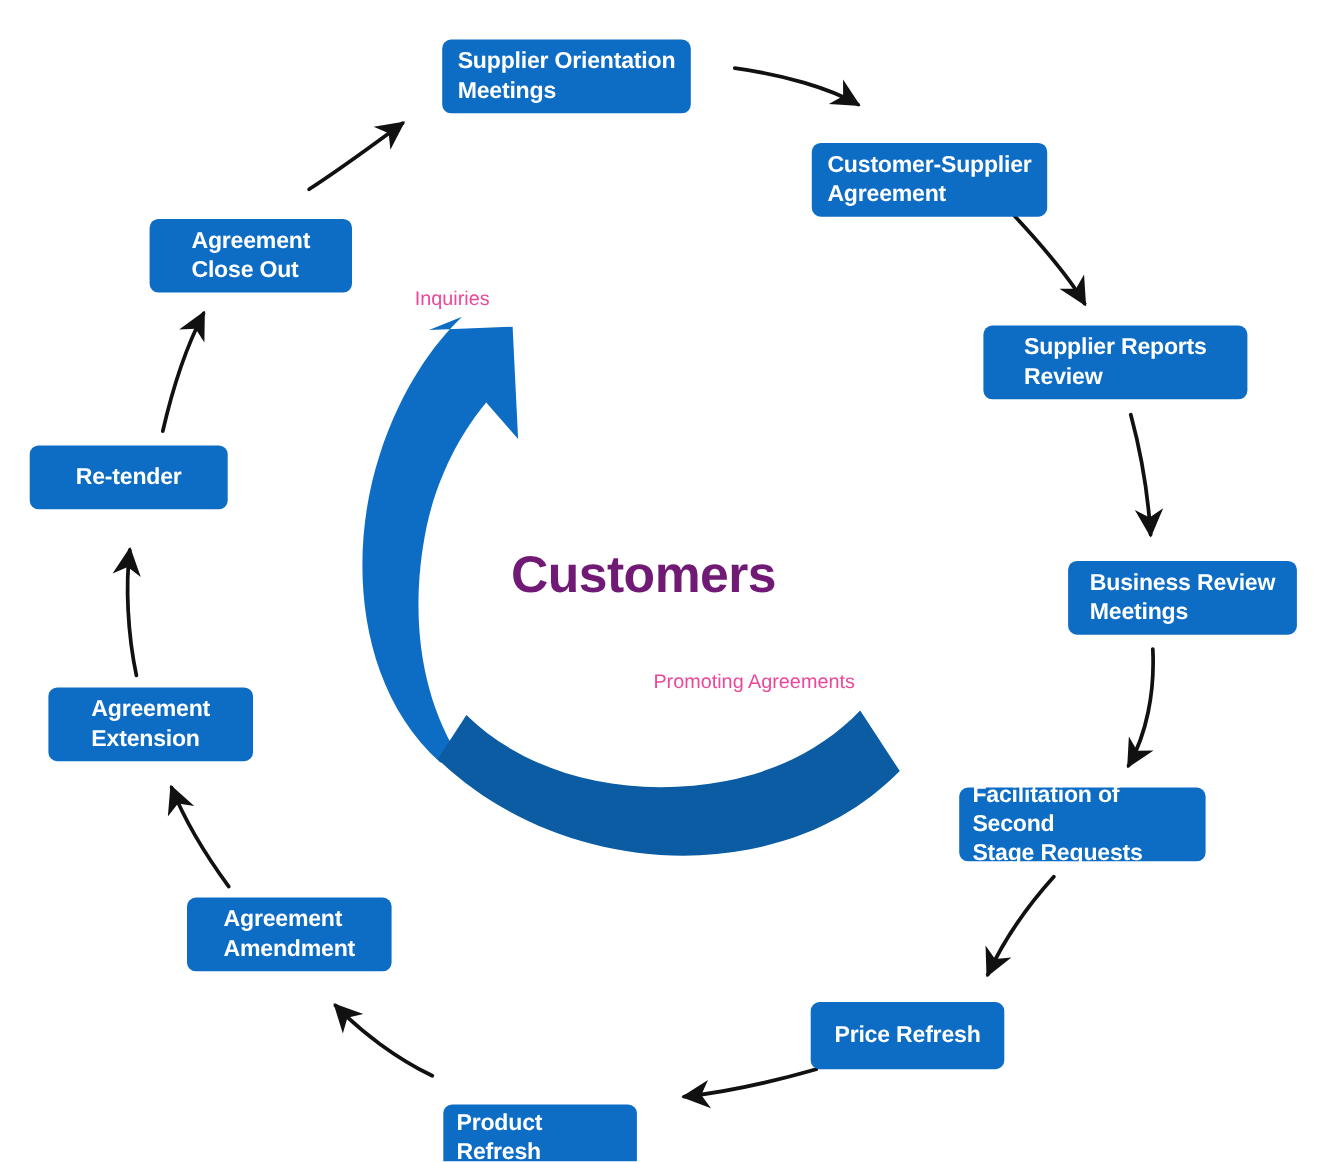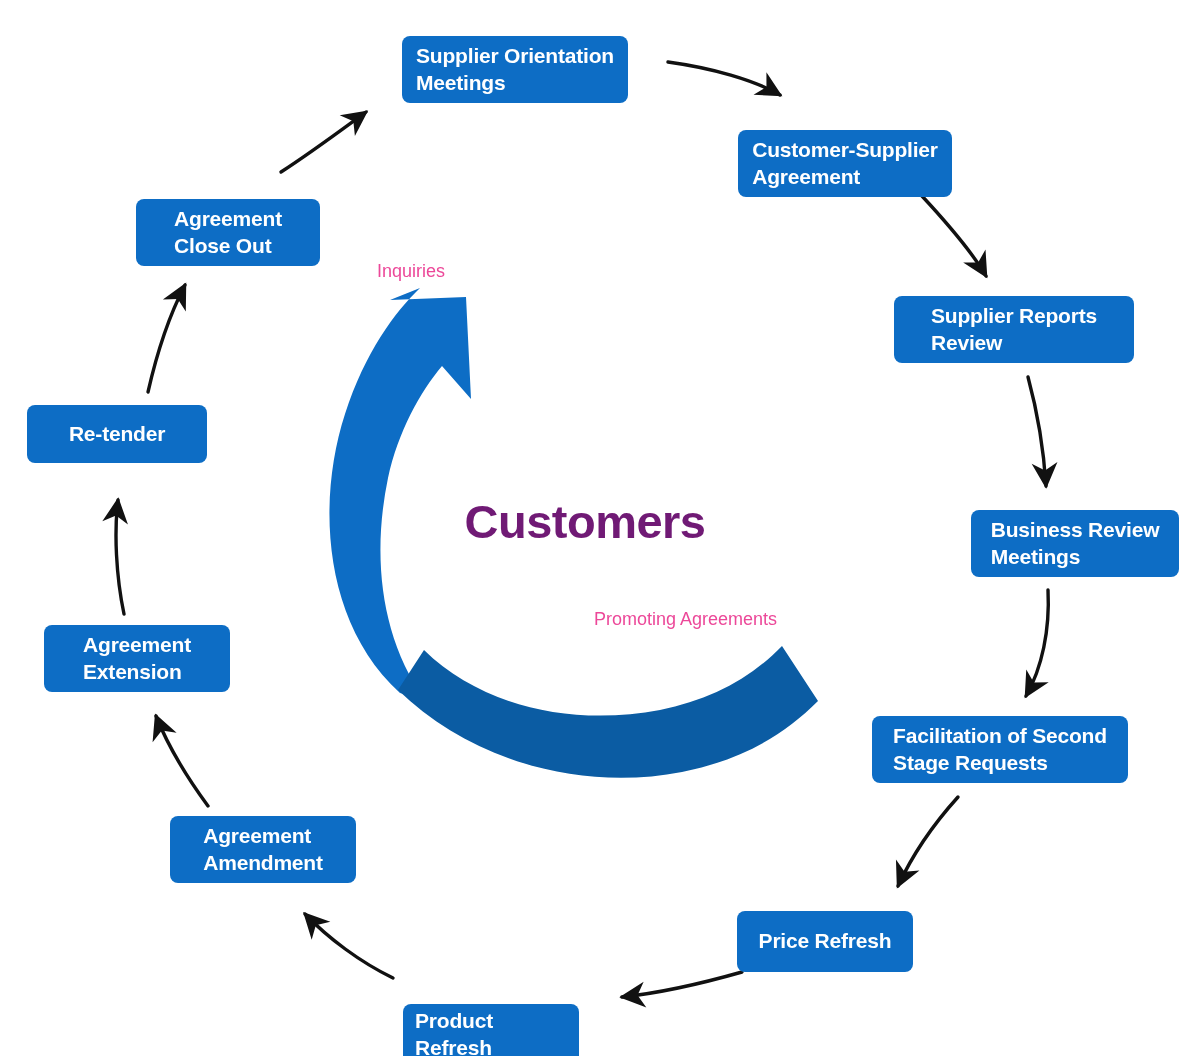--- a/index.html
+++ b/index.html
@@ -116,21 +116,21 @@
 
   <div class="node-box" style="left:738px; top:130px; width:214px; height:67px;">Customer-Supplier
 Agreement</div>
 
   <div class="node-box" style="left:894px; top:296px; width:240px; height:67px;">Supplier Reports
 Review</div>
 
   <div class="node-box" style="left:955px; top:510px; width:208px; height:67px;margin-left:16px;">Business Review
 Meetings</div>
 
-  <div class="node-box" style="left:872px; top:716px; width:256px; height:67px;">Facilitation of Second
+  <div class="node-box" style="left:872px; top:716px; width:224px; height:67px;">Facilitation of Second
 Stage Requests</div>
 
   <div class="node-box" style="left:737px; top:911px; width:176px; height:61px;">Price Refresh</div>
 
   <div class="node-box" style="left:403px; top:1004px; width:176px; height:61px;">Product Refresh</div>
 
   <div class="node-box" style="left:170px; top:816px; width:186px; height:67px;">Agreement
 Amendment</div>
 
   <div class="node-box" style="left:44px; top:625px; width:186px; height:67px;">Agreement

